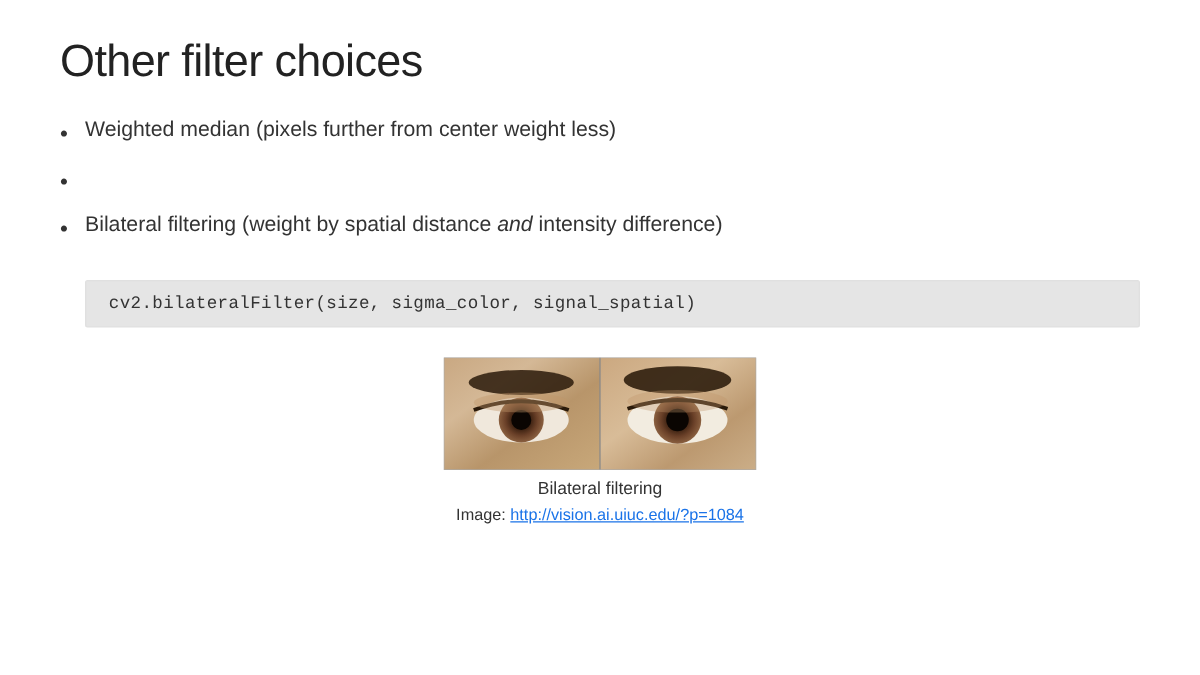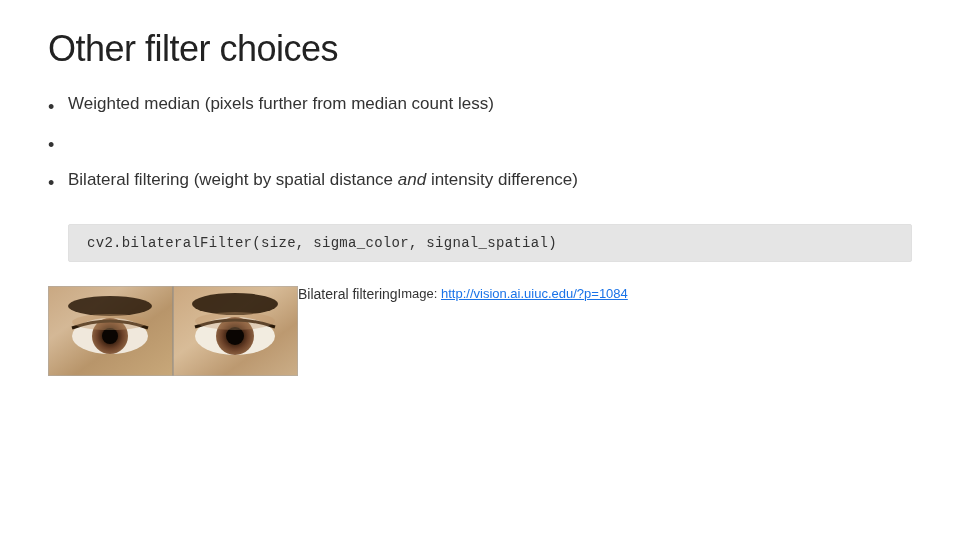--- a/index.html
+++ b/index.html
@@ -67,21 +67,22 @@
       padding: 10px 18px;
       margin-bottom: 20px;
       margin-left: 20px;
       display: inline-block;
       border-radius: 2px;
       letter-spacing: 0.3px;
     }
 
     .image-section {
       display: flex;
-      flex-direction: row;
+      flex-direction: column;
+      align-items: center;
       margin-top: 4px;
     }
 
     
     .eyes-svg {
       width: 250px;
       height: 90px;
       margin-bottom: 6px;
     }
 
@@ -104,21 +105,21 @@
 </head>
 <body>
 
 <div class="slide">
 
   <h1 class="title">Other filter choices</h1>
 
   <ul class="bullet-list">
     <li>
       <span class="bullet-dot">•</span>
-      <span class="bullet-text">Weighted median (pixels further from median count less)</span>
+      <span class="bullet-text">Weighted median (pixels further from center weight less)</span>
     </li>
     <li>
       <span class="bullet-dot">•</span>
     </li>
     <li>
       <span class="bullet-dot">•</span>
       <span class="bullet-text">
         <span>Bilateral filtering (weight by spatial distance </span><span class="italic">and</span><span> intensity difference)</span>
       </span>
     </li>

